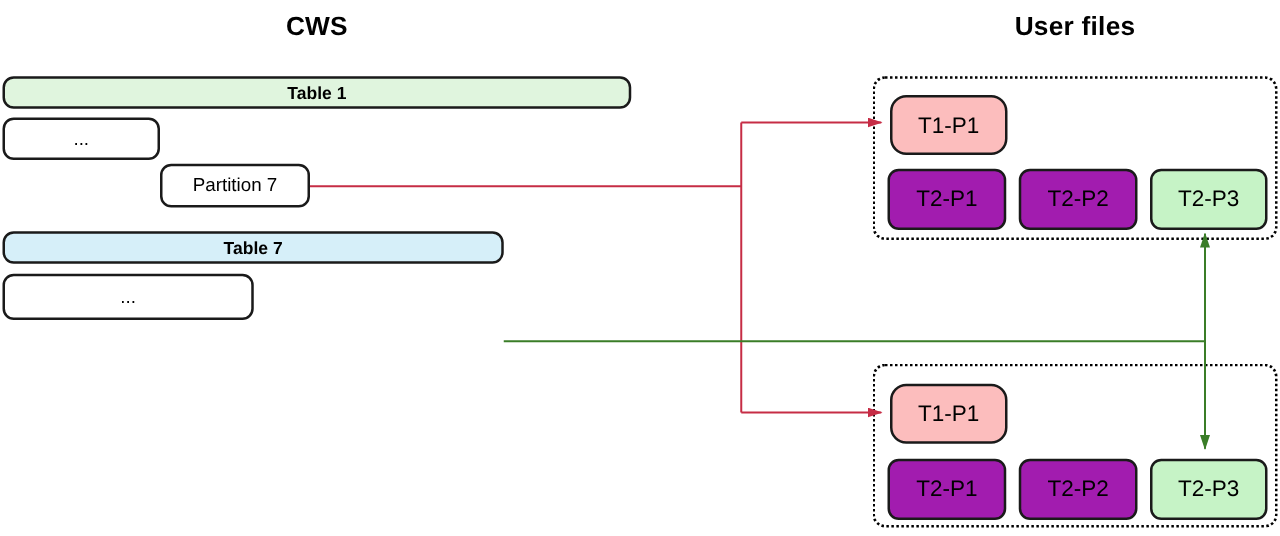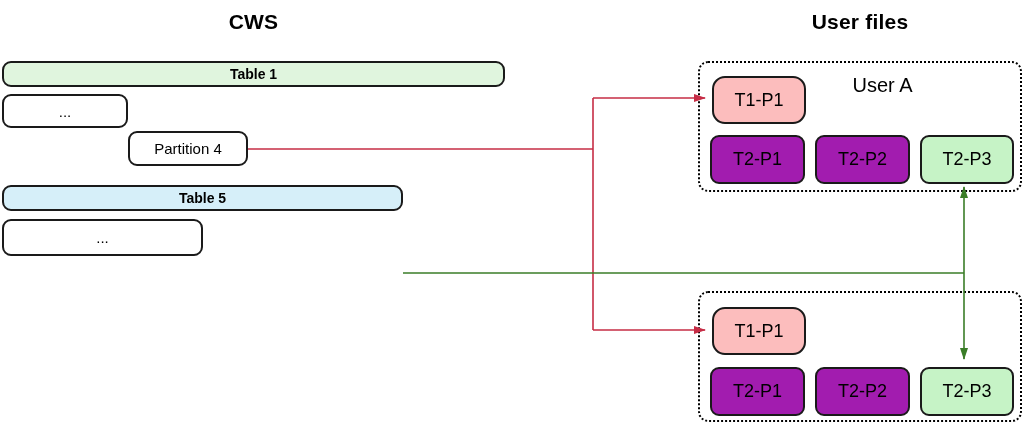--- a/index.html
+++ b/index.html
@@ -72,37 +72,36 @@
 
   <div class="abs bar fill-table1" style="left:2px; top:61px; width:503px; height:26px;">
     <span>Table 1</span>
   </div>
 
   <div class="abs node" style="left:2px; top:94px; width:126px; height:34px;">
     <span>...</span>
   </div>
 
   <div class="abs node" style="left:128px; top:131px; width:120px; height:35px;">
-    <span>Partition 4</span>
+    <span>Partition 7</span>
   </div>
 
   <div class="abs bar fill-table2" style="left:2px; top:185px; width:401px; height:26px;">
-    <span>Table 5</span>
+    <span>Table 7</span>
   </div>
 
   <div class="abs node" style="left:2px; top:219px; width:201px; height:37px;">
     <span>...</span>
   </div>
 
 
   <div class="abs user-box" style="left:698px; top:61px; width:324px; height:131px;">
     <div class="abs block fill-pink" style="left:12px; top:13px; width:94px; height:48px;">
       <span>T1-P1</span>
     </div>
-    <div class="abs user-name" style="left:110px; top:11px; width:145px;">User A</div>
     <div class="abs block" style="left:10px; top:72px; width:95px; height:49px;">
       <span>T2-P1</span>
     </div>
     <div class="abs block" style="left:115px; top:72px; width:95px; height:49px;">
       <span>T2-P2</span>
     </div>
     <div class="abs block fill-green" style="left:220px; top:72px; width:94px; height:49px;">
       <span>T2-P3</span>
     </div>
   </div>

